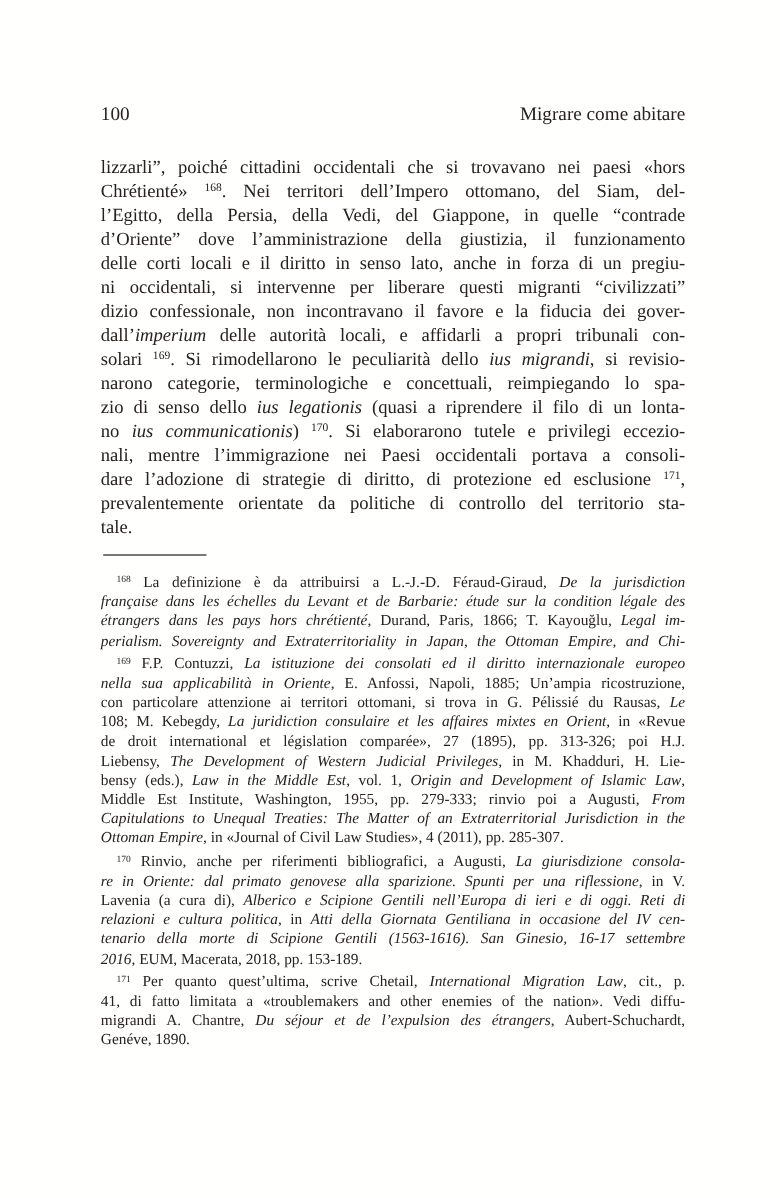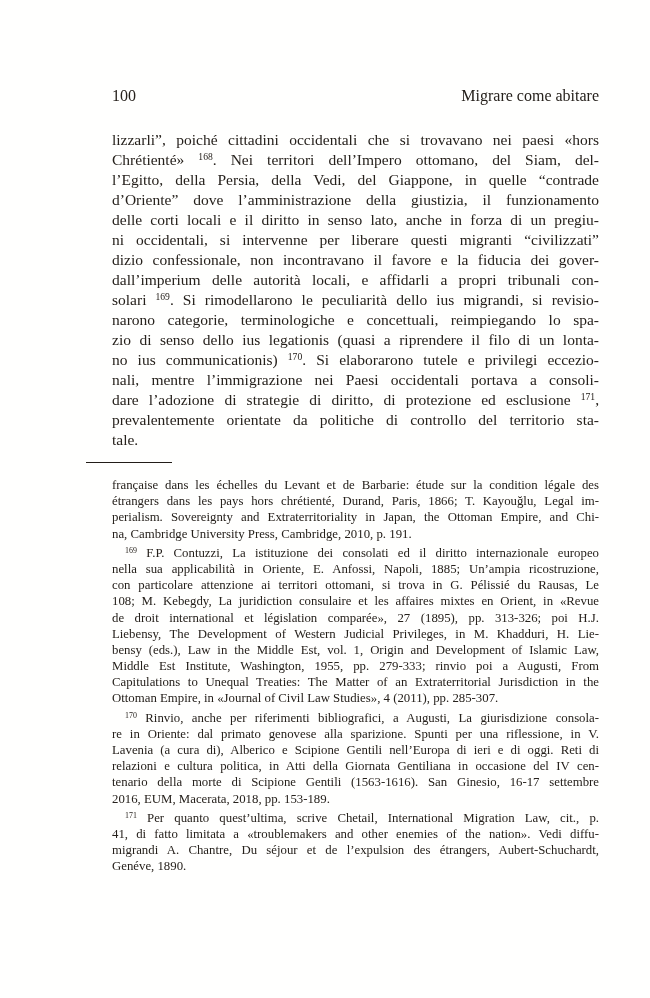--- a/index.html
+++ b/index.html
@@ -10,21 +10,21 @@
     color:#26211c;
     position:relative;
     overflow:hidden;
   }
   .page{
     position:absolute;inset:0;
     background:#fffffe;
   }
   .text-col{
     position:absolute;
-    left:84px;width:487px;margin-left:28px;
+    left:84px;width:487px;
   }
   
   .header{
     top:87px;height:20px;
     display:flex;justify-content:space-between;align-items:baseline;
     font-size:16px;
   }
   
   .body-block{ top:130px; font-size:15.5px; }
   .body-block .line{ line-height:20px; height:20px; }
@@ -40,21 +40,21 @@
   .fn-block .line{ line-height:16.2px; height:16.2px; }
   
   .line{
     text-align:justify;
     text-align-last:justify;
     white-space:normal;
     overflow:visible;
   }
   .line.last{ text-align-last:left; }
   .line.ind{ text-indent:13px; }
-  .it{ }
+  .it{ font-style:italic; }
   .sup{
     font-size:0.62em;
     position:relative;top:-0.48em;
     letter-spacing:0;
   }
 </style>
 </head>
 <body>
 
 <div class="page">
@@ -80,24 +80,24 @@
       <div class="line"><span>nali, mentre l’immigrazione nei Paesi occidentali portava a consoli-</span></div>
       <div class="line"><span>dare l’adozione di strategie di diritto, di protezione ed esclusione </span><span class="sup">171</span><span>,</span></div>
       <div class="line"><span>prevalentemente orientate da politiche di controllo del territorio sta-</span></div>
       <div class="line last"><span>tale.</span></div>
     </div>
 
   <div class="fn-rule"></div>
 
   <div class="text-col fn-block">
     <div class="footnote">
+        <div class="line ind"><span class="sup">168</span><span> La definizione è da attribuirsi a L.-J.-D. Féraud-Giraud, </span><span class="it">De la jurisdiction</span></div>
         <div class="line"><span class="it">française dans les échelles du Levant et de Barbarie: étude sur la condition légale des</span></div>
         <div class="line"><span class="it">étrangers dans les pays hors chrétienté</span><span>, Durand, Paris, 1866; T. Kayouğlu, </span><span class="it">Legal im-</span></div>
         <div class="line"><span class="it">perialism. Sovereignty and Extraterritoriality in Japan, the Ottoman Empire, and Chi-</span></div>
-        <div class="line last"><span class="it">na</span><span>, Cambridge University Press, Cambridge, 2010, p. 191.</span></div>
       </div>
     <div class="footnote">
         <div class="line ind"><span class="sup">169</span><span> F.P. Contuzzi, </span><span class="it">La istituzione dei consolati ed il diritto internazionale europeo</span></div>
         <div class="line"><span class="it">nella sua applicabilità in Oriente</span><span>, E. Anfossi, Napoli, 1885; Un’ampia ricostruzione,</span></div>
         <div class="line"><span>con particolare attenzione ai territori ottomani, si trova in G. Pélissié du Rausas, </span><span class="it">Le</span></div>
         <div class="line"><span>108; M. Kebegdy, </span><span class="it">La juridiction consulaire et les affaires mixtes en Orient</span><span>, in «Revue</span></div>
         <div class="line"><span>de droit international et législation comparée», 27 (1895), pp. 313-326; poi H.J.</span></div>
         <div class="line"><span>Liebensy, </span><span class="it">The Development of Western Judicial Privileges</span><span>, in M. Khadduri, H. Lie-</span></div>
         <div class="line"><span>bensy (eds.), </span><span class="it">Law in the Middle Est</span><span>, vol. 1, </span><span class="it">Origin and Development of Islamic Law</span><span>,</span></div>
         <div class="line"><span>Middle Est Institute, Washington, 1955, pp. 279-333; rinvio poi a Augusti, </span><span class="it">From</span></div>

